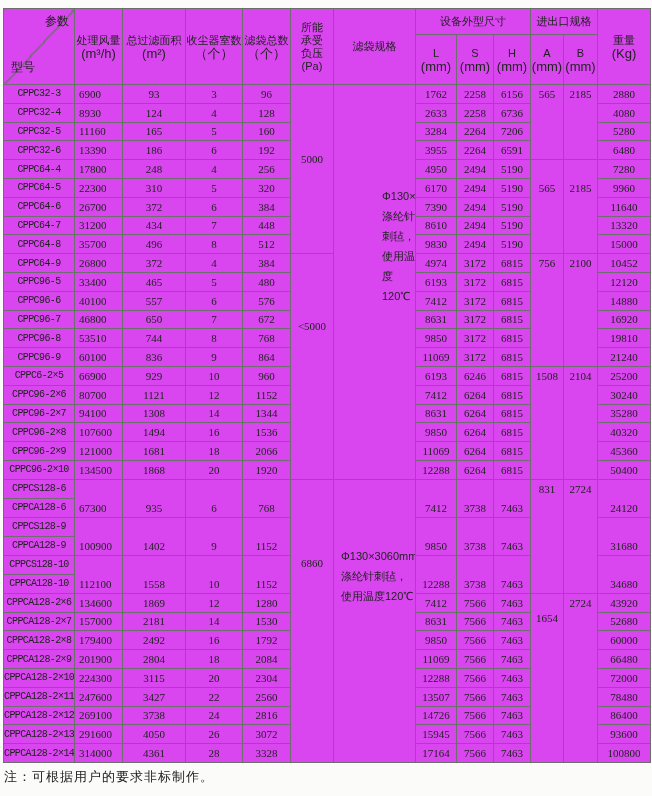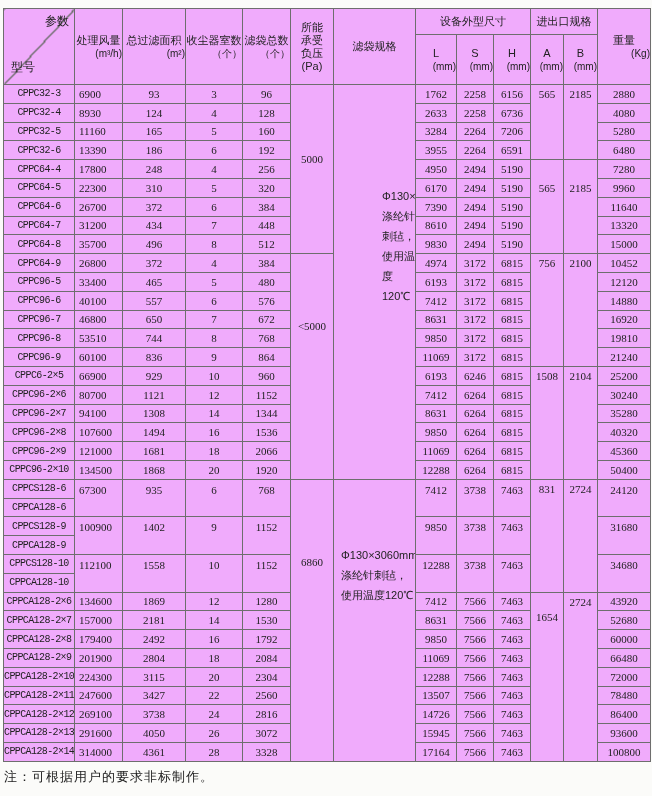--- a/index.html
+++ b/index.html
@@ -9,61 +9,61 @@
     font-family:"Liberation Sans", sans-serif;
     color:#222;
     position:relative;
     overflow:hidden;
   }
   .table-wrap{position:absolute;left:3px;top:8px;}
   table{
     border-collapse:collapse;
     table-layout:fixed;
     width:647px;
-    background:#f0abfc;
+    background:#d946ef;
   }
   td,th{
     border:1px solid #6e6e6e;
     padding:0;
     font-weight:normal;
     overflow:hidden;
     text-align:center;
     vertical-align:middle;
   }
   thead .hrow1{height:26px;}
   thead .hrow2{height:50px;}
   tbody tr{height:18.8px;}
   th{font-size:11px;line-height:13px;color:#222;}
   .diag{
     position:relative;
     background-image:linear-gradient(to bottom right,
       transparent 49.2%, #6e6e6e 49.2%, #6e6e6e 50.6%, transparent 50.6%);
   }
   .diag .tr-lab{position:absolute;top:6px;right:5px;font-size:12px;}
   .diag .bl-lab{position:absolute;bottom:10px;left:7px;font-size:12px;}
-  .unit{font-size:10px;text-align:right;}
+  .unit{font-size:13px;}
   .model{
     font-family:"Liberation Mono", monospace;
     font-size:10px;letter-spacing:-0.6px;
     white-space:nowrap;
   }
   .num{
     font-family:"Liberation Serif", serif;
     font-size:11px;
   }
   .leftal{text-align:left;padding-left:4px;}
   .pa{font-family:"Liberation Serif", serif;font-size:11px;}
   .pa .nudge{position:relative;display:inline-block;}
   .spec{
     text-align:left;padding-left:7px;
     font-size:11px;line-height:20px;
   }
   .spec .nudge{position:relative;display:block;}
   .abcell{vertical-align:top;font-family:"Liberation Serif", serif;font-size:11px;}
-  .pairtop{vertical-align:top;line-height:18px;padding-top:1px;}
+  .pairtop{vertical-align:top;line-height:18px;padding-top:19px;}
   .note{
     position:absolute;left:4px;top:768px;
     font-size:13px;letter-spacing:1px;
   }
 </style>
 </head>
 <body>
 
 <div class="table-wrap">
   <table>

